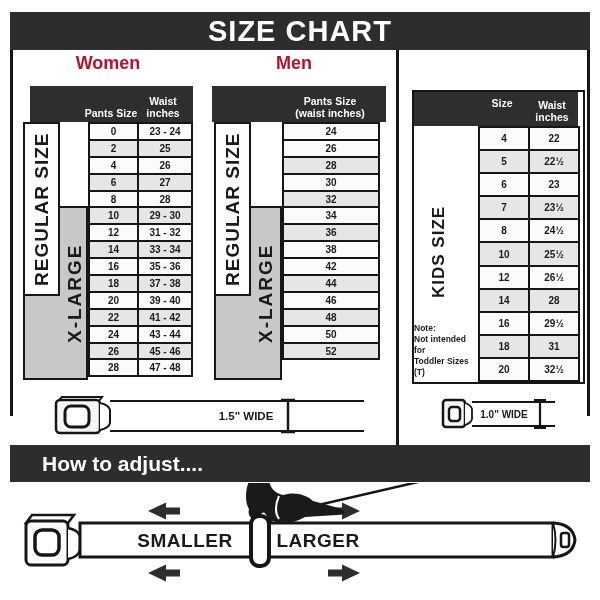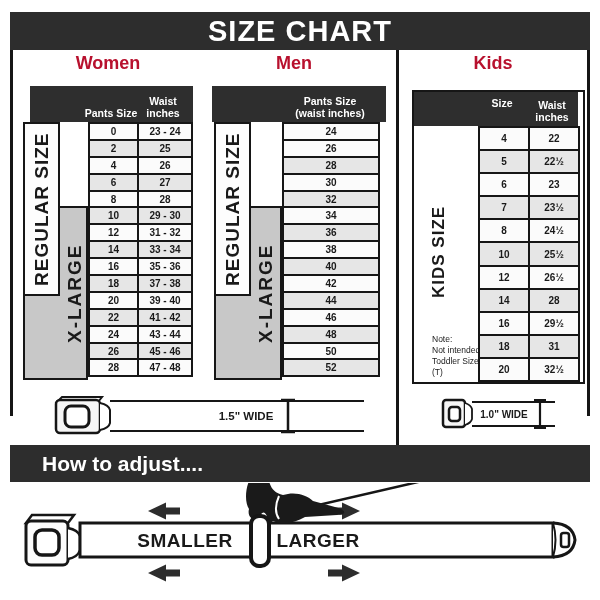--- a/index.html
+++ b/index.html
@@ -68,21 +68,21 @@
   #women-table .xl-box{left:0;top:120px;width:65px;height:174px;}
   #men-table .xl-box{left:4px;top:120px;width:68px;height:174px;}
   .vlabel{
     writing-mode:vertical-rl;transform:rotate(180deg);
     display:flex;align-items:center;justify-content:center;
     font-weight:bold;color:#1a1a1a;
   }
   .regular-box .vlabel{width:100%;height:100%;font-size:19px;letter-spacing:1px;}
   .xl-box .vlabel{position:absolute;left:37px;top:0;width:26px;height:100%;font-size:19px;letter-spacing:2px;}
   #kids-side-label{position:absolute;left:8px;top:100px;width:34px;height:120px;font-size:17px;letter-spacing:1px;}
-  .kids-note{position:absolute;left:18px;bottom:4px;width:62px;font-size:8.5px;font-weight:normal;line-height:1.3;}
+  .kids-note{position:absolute;left:0;bottom:4px;width:62px;font-size:8.5px;font-weight:bold;line-height:1.3;}
   .kids-note span{display:block;}
 
   .belt-svg{position:absolute;}
   #adult-belt{left:40px;top:344px;}
   #kids-belt{left:420px;top:346px;}
 
   
   .howto{
     height:37px;background:#2d2d2d;color:#fff;display:flex;align-items:center;
     padding-left:32px;font-size:21px;font-weight:bold;box-sizing:border-box;
@@ -101,21 +101,20 @@
 
   <div class="titlebar">
     <span>SIZE CHART</span>
   </div>
 
   <div class="columns">
     <div class="v-divider"></div>
 
     <div class="col-heading" id="women-h" style="color:#b8112e">Women</div>
     <div class="col-heading" id="men-h" style="color:#b8112e">Men</div>
-    <div class="col-heading" id="kids-h" style="color:#b8112e">Kids</div>
 
     <div class="table" id="women-table">
       <div class="band" id="women-band">
         <span class="h h1">Pants Size</span>
         <span class="h h2">Waist inches</span>
       </div>
       <div class="regular-box">
         <div class="vlabel">REGULAR SIZE</div>
       </div>
       <div class="xl-box">
@@ -240,23 +239,20 @@
           </div>
 
           <div class="row alt">
             <div class="cell c-men">36</div>
           </div>
 
           <div class="row">
             <div class="cell c-men">38</div>
           </div>
 
-          <div class="row alt">
-            <div class="cell c-men">40</div>
-          </div>
 
           <div class="row">
             <div class="cell c-men">42</div>
           </div>
 
           <div class="row alt">
             <div class="cell c-men">44</div>
           </div>
 
           <div class="row">

